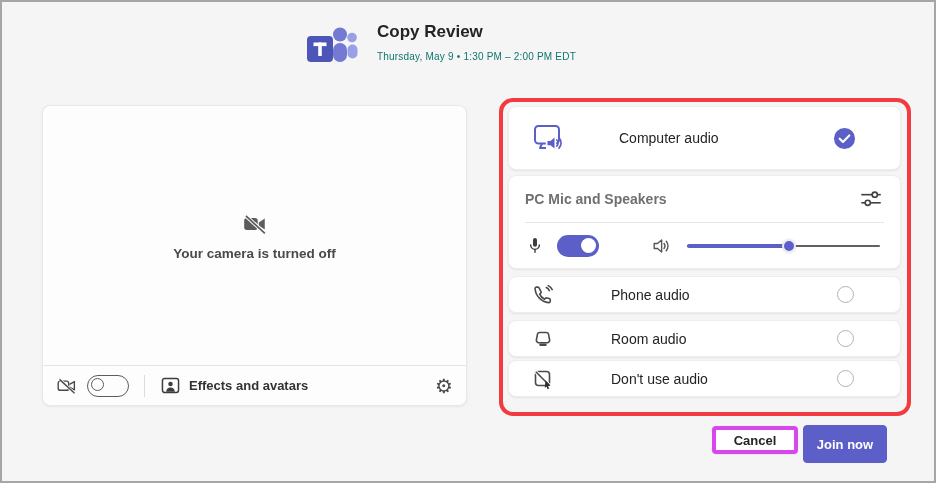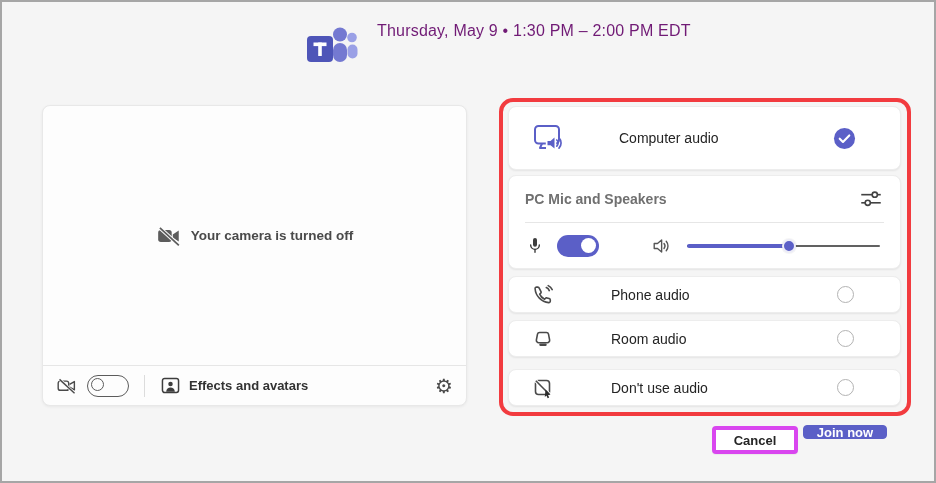--- a/index.html
+++ b/index.html
@@ -6,29 +6,29 @@
   body { font-family: "Liberation Sans", "DejaVu Sans", sans-serif; background: #fff; }
   .screen {
     position: relative; width: 936px; height: 483px;
     background: #f5f5f5; border: 2px solid #a6a6a6; overflow: hidden;
   }
 
   
   .header { position: absolute; left: 303px; top: 20px; display: flex; align-items: flex-start; gap: 18px; }
   .teams-logo { width: 54px; height: 46px; margin-top: 2px; }
   .header-text .title { font-size: 17px; font-weight: 700; color: #242424; }
-  .header-text .datetime { font-size: 16px; color: #701a75; margin-top: 0; letter-spacing: .2px; }
+  .header-text .datetime { font-size: 10px; color: #0f766e; margin-top: 9px; letter-spacing: .2px; }
 
   
   .camera-card {
     position: absolute; left: 40px; top: 103px; width: 425px; height: 301px;
     background: #fdfdfd; border: 1px solid #e8e8e8; border-radius: 8px;
     box-shadow: 0 1px 3px rgba(0,0,0,.06); display: flex; flex-direction: column;
   }
-  .camera-body { flex: 1; display: flex; flex-direction: row; align-items: center; justify-content: center; gap: 9px; }
+  .camera-body { flex: 1; display: flex; flex-direction: column; align-items: center; justify-content: center; gap: 9px; }
   .camera-off-msg { font-size: 13.5px; font-weight: 700; color: #4a4a4a; }
   .camera-bar {
     height: 40px; border-top: 1px solid #e6e6e6; display: flex; align-items: center; padding: 0 13px;
   }
   .vdivider { width: 1px; height: 22px; background: #dcdcdc; margin: 0 15px; }
   .effects-label { font-size: 13px; font-weight: 600; color: #333; margin-left: 8px; }
   .bar-spacer { flex: 1; }
   .gear { font-size: 20px; color: #4a4a4a; line-height: 1; cursor: default; }
 
   
@@ -50,21 +50,21 @@
     background: #fff; border: 1px solid #ededed; border-radius: 8px;
     box-shadow: 0 1px 2px rgba(0,0,0,.07);
     display: flex; align-items: center;
   }
   .row-pad { padding: 0 22px; gap: 36px; }
   .audio-label { font-size: 14px; color: #242424; margin-left: 20px; }
   .card-computer { top: 104px; height: 64px; }
   .card-device  { top: 173px; height: 94px; flex-direction: column; align-items: stretch; padding: 0 16px; font-weight: bold; }
   .card-phone { top: 274px; height: 37px; text-align: center; }
   .card-room  { top: 318px; height: 37px; }
-  .card-dont  { top: 367px; height: 37px; }
+  .card-dont  { top: 358px; height: 37px; }
   .spacer { flex: 1; }
 
   .check-circle { width: 23px; height: 23px; flex: none; margin-right: 22px; }
   .radio {
     width: 17px; height: 17px; border-radius: 50%; border: 1.5px solid #b3b3b3;
     flex: none; margin-right: 24px; background: #fff;
   }
 
   .device-top { height: 46px; display: flex; align-items: center; }
   .device-name { font-size: 14px; color: #707070; }
@@ -77,41 +77,42 @@
   .slider-track { position: absolute; top: 8px; left: 0; right: 0; height: 2.5px; background: #616161; border-radius: 2px; }
   .slider-fill { position: absolute; top: 7.5px; left: 0; height: 3.5px; background: #5b5fc7; border-radius: 2px; }
   .slider-thumb {
     position: absolute; top: 2px; width: 14px; height: 14px; border-radius: 50%;
     background: #5b5fc7; border: 2px solid #ececf7; box-shadow: 0 0 0 1px rgba(0,0,0,.04);
   }
 
   
   .btn { position: absolute; border-radius: 4px; font-size: 13px; font-weight: 600; display: flex; align-items: center; justify-content: center; cursor: default; }
   .btn-cancel { left: 710px; top: 424px; width: 86px; height: 28px; background: #fff; border: 4px solid #d946ef; color: #242424; box-shadow: 0 1px 1px rgba(0,0,0,.05); }
-  .btn-join { left: 801px; top: 423px; width: 84px; height: 14px; background: #5b5fc7; border: 1px solid #5b5fc7; color: #fff; }
+  .btn-join { left: 801px; top: 423px; width: 84px; height: 38px; background: #5b5fc7; border: 1px solid #5b5fc7; color: #fff; }
 
   svg { display: block; }
 </style>
 </head>
 <body>
 
 <div class="screen">
 
   <div class="header">
     <svg class="teams-logo" viewBox="0 0 54 46">
       <circle cx="35" cy="10.5" r="7" fill="#7479d1"></circle>
       <rect x="28" y="19" width="14" height="19" rx="7" fill="#7479d1"></rect>
       <circle cx="47" cy="13.5" r="4.8" fill="#9density0a7e6" fill-opacity="0"></circle>
       <circle cx="47" cy="13.5" r="4.8" fill="#9aa0e6"></circle>
       <rect x="42.5" y="20.5" width="10" height="14" rx="5" fill="#9aa0e6"></rect>
       <rect x="2" y="12" width="26" height="26" rx="4" fill="#4e55b8"></rect>
       <rect x="8.5" y="18.5" width="13" height="3.6" fill="#fff"></rect>
       <rect x="13.2" y="18.5" width="3.6" height="13.5" fill="#fff"></rect>
     </svg>
     <div class="header-text">
+      <div class="title">Copy Review</div>
       <div class="datetime">Thursday, May 9  •  1:30 PM  –  2:00 PM EDT</div>
     </div>
   </div>
 
   <div class="camera-card">
     <div class="camera-body">
       <svg width="26" height="26" viewBox="0 0 24 24">
         <rect x="2" y="6.5" width="12.5" height="11" rx="2.5" fill="#5c5c5c"></rect>
         <path d="M15.5 10.5 L21 7 V17 L15.5 13.5 Z" fill="#5c5c5c"></path>
         <line x1="3" y1="4" x2="20.5" y2="20" stroke="#fdfdfd" stroke-width="3.4"></line>

